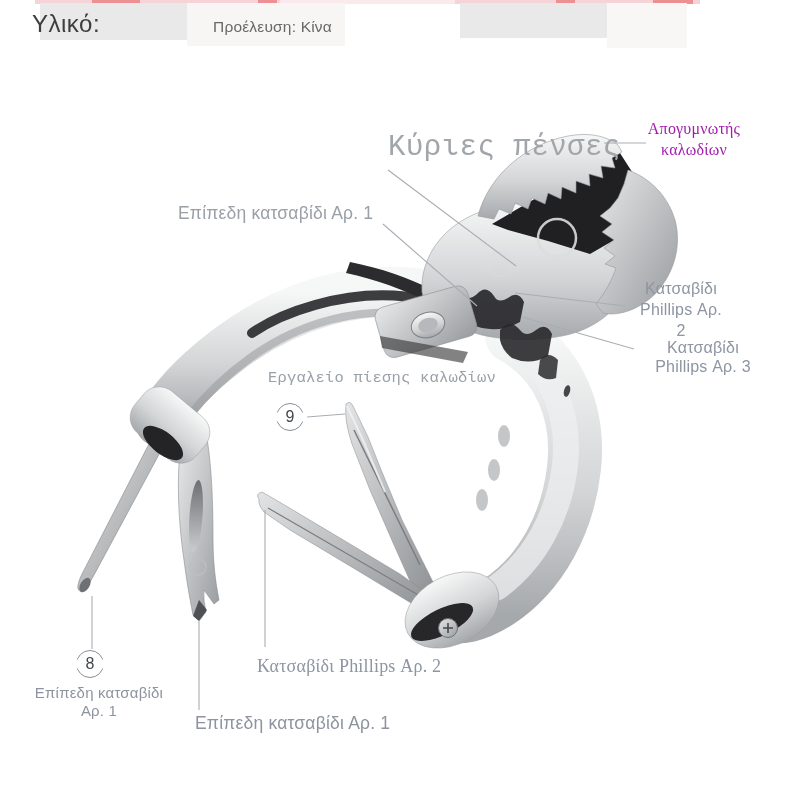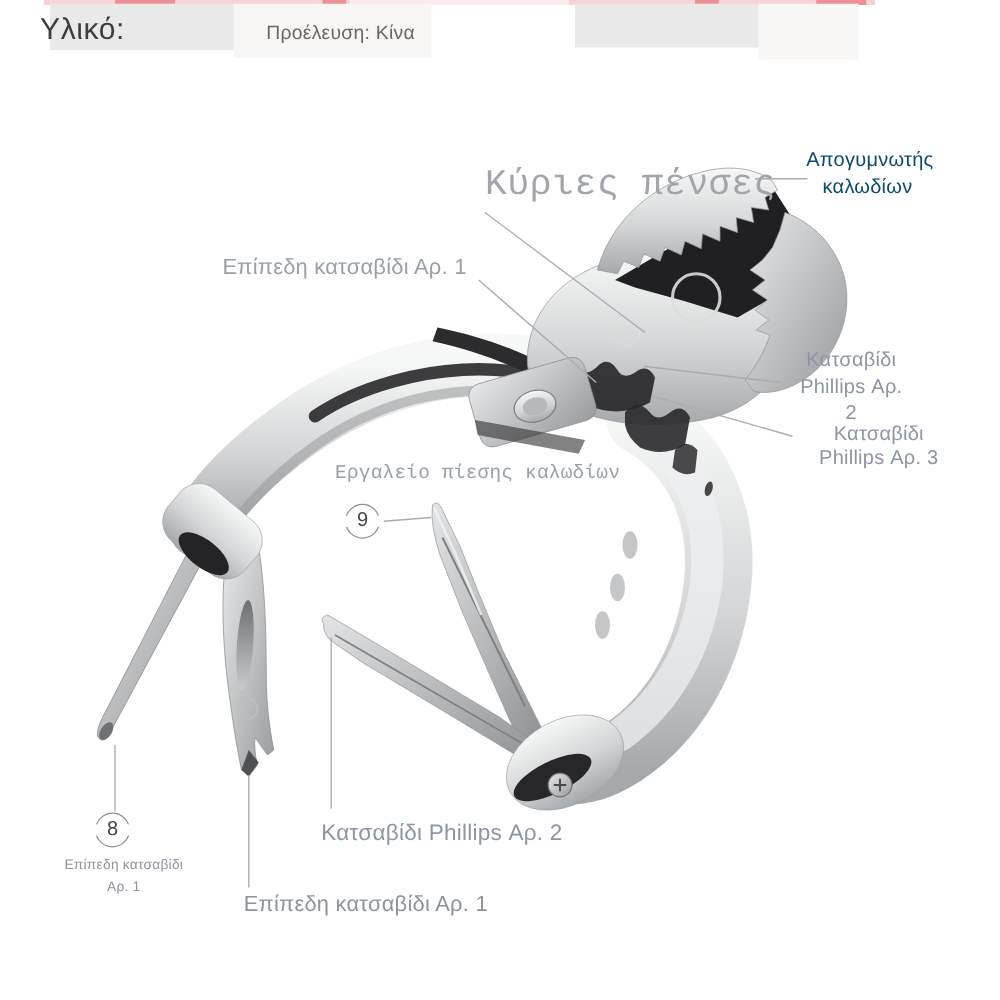--- a/index.html
+++ b/index.html
@@ -157,21 +157,21 @@
     <line x1="522" y1="317" x2="634" y2="349"></line>
     <line x1="307" y1="417" x2="345" y2="414"></line>
     <line x1="92" y1="596" x2="92" y2="649"></line>
     <line x1="199" y1="620" x2="199" y2="710"></line>
     <line x1="265" y1="510" x2="265" y2="647"></line>
   </g>
 </svg>
 
 <div class="title-lbl">Κύριες πένσες</div>
 
-<div class="lbl center" style="left:645px;top:118px;width:98px;font-size:16px;line-height:21px;color:#0c4a6e;">
+<div class="lbl center" style="left:645px;top:118px;width:98px;font-size:16px;line-height:21px;color:#a21caf;font-family:Liberation Serif, serif;">
   <div>Απογυμνωτής</div>
   <div>καλωδίων</div>
 </div>
 
 <div class="lbl" style="left:178px;top:203px;font-size:17.5px;color:#99a0a8;">Επίπεδη κατσαβίδι Αρ. 1</div>
 
 <div class="lbl center" style="left:630px;top:278px;width:102px;font-size:16px;line-height:21px;color:#8d95a3;">
   <div>Κατσαβίδι</div>
   <div>Phillips Αρ.</div>
   <div>2</div>
@@ -185,20 +185,20 @@
 <div class="lbl" style="left:268px;top:369px;font-size:15.5px;color:#99a0a8;font-family:Liberation Mono, monospace;">Εργαλείο πίεσης καλωδίων</div>
 
 <div class="badge" style="left:276px;top:403px;">
   <span>9</span>
 </div>
 
 <div class="badge" style="left:76px;top:650px;">
   <span>8</span>
 </div>
 
-<div class="lbl center" style="left:34px;top:684px;width:130px;font-size:11px;line-height:17.5px;color:#8d949f;">
+<div class="lbl center" style="left:34px;top:684px;width:130px;font-size:15px;line-height:17.5px;color:#8d949f;">
   <div>Επίπεδη κατσαβίδι</div>
   <div>Αρ. 1</div>
 </div>
 
-<div class="lbl" style="left:257px;top:656px;font-size:18px;color:#8d95a3;">Κατσαβίδι Phillips Αρ. 2</div>
+<div class="lbl" style="left:257px;top:656px;font-size:18px;color:#8d95a3;font-family:Liberation Serif, serif;">Κατσαβίδι Phillips Αρ. 2</div>
 
 <div class="lbl" style="left:195px;top:713px;font-size:17.5px;color:#8d949f;">Επίπεδη κατσαβίδι Αρ. 1</div>
 
 </body></html>

